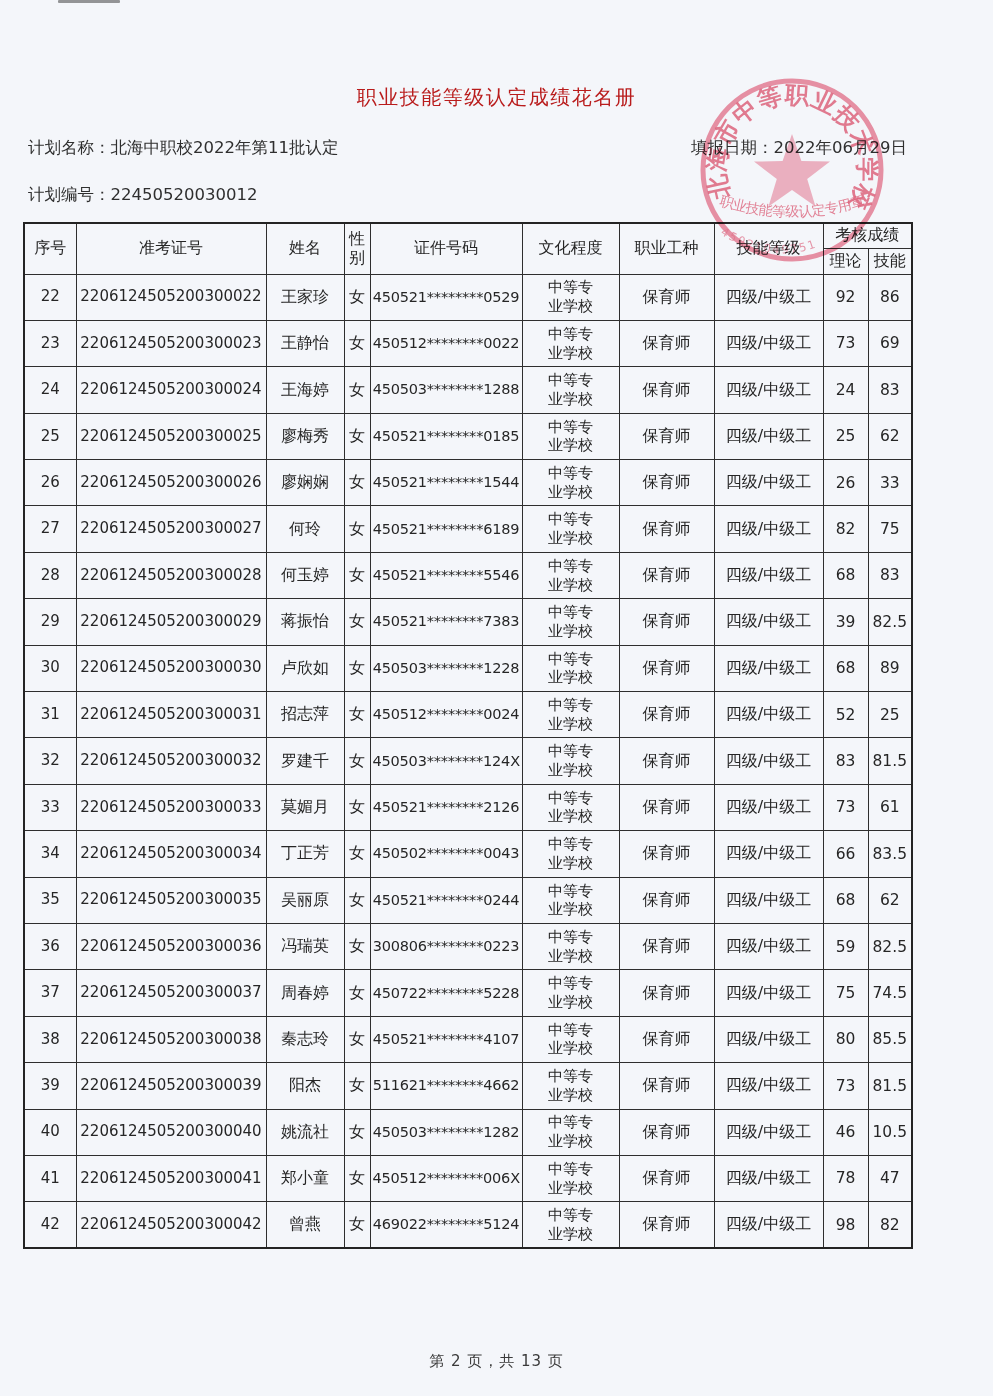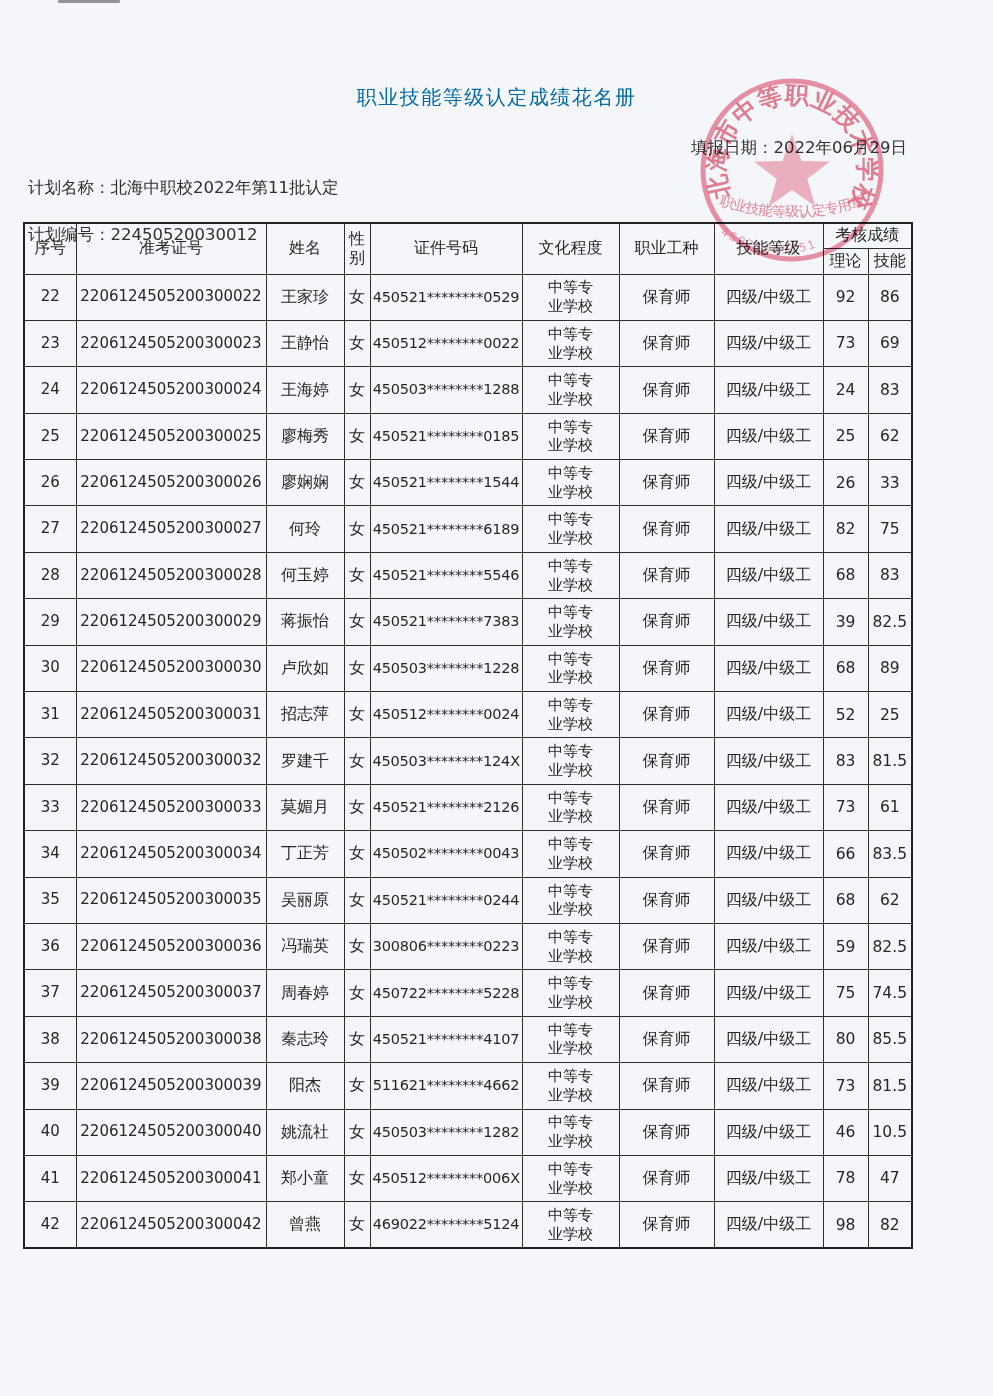--- a/index.html
+++ b/index.html
@@ -12,26 +12,26 @@
   .page {
     position:relative; width:993px; height:1396px;
     background:#f4f6fa; overflow:hidden;
   }
   .smudge {
     position:absolute; left:58px; top:0; width:62px; height:3px;
     background:#444; opacity:.55; border-radius:1px;
   }
   .doc-title {
     position:absolute; top:84px; left:0; width:100%;
-    text-align:center; font-size:20px; letter-spacing:1.5px; color:#0369a1;
+    text-align:center; font-size:20px; letter-spacing:1.5px; color:#b91c1c;
   }
   .meta-line { position:absolute; left:28px; right:86px; font-size:16.5px; color:#2f2f2f; }
   .meta-line.l1 { top:137px; }
   .meta-line.l2 { top:184px; }
-  .meta-left  { float:left;margin-top:40px; }
+  .meta-left  { float:left; }
   .meta-right { float:right; }
 
   table.roster {
     position:absolute; left:23px; top:222px; width:888px;
     border-collapse:collapse; table-layout:fixed;
     border:2.2px solid #232323;
     background:transparent;
   }
   .roster th, .roster td {
     border:1.6px solid #2e2e2e;
@@ -363,20 +363,21 @@
           <td class="c-id">469022********5124</td>
           <td class="c-education c-edu">中等专业学校</td>
           <td class="c-occupation">保育师</td>
           <td class="c-level">四级/中级工</td>
           <td class="c-theory c-score">98</td>
           <td class="c-skill c-score">82</td>
         </tr>
       </tbody>
   </table>
 
+  <div class="page-footer">第 2 页，共 13 页</div>
 
   <svg class="stamp" width="260" height="260" viewBox="0 0 260 260">
     <defs>
       <path id="arcTop" d="M 69.3,158.3 A 67,67 0 1 1 190.7,158.3"></path>
       <path id="arcBottom" d="M 55,164 Q 130,189 205,164"></path>
       <path id="arcSerial" d="M 58,194 Q 118,232 178,196"></path>
     </defs>
     <circle class="stamp-ring" cx="130" cy="130" r="89"></circle>
     <polygon class="stamp-star" points="130,94 139.4,121.1 168,121.6 145.2,138.9 153.5,166.4 130,150 106.5,166.4 114.8,138.9 92,121.6 120.6,121.1">
     </polygon>

